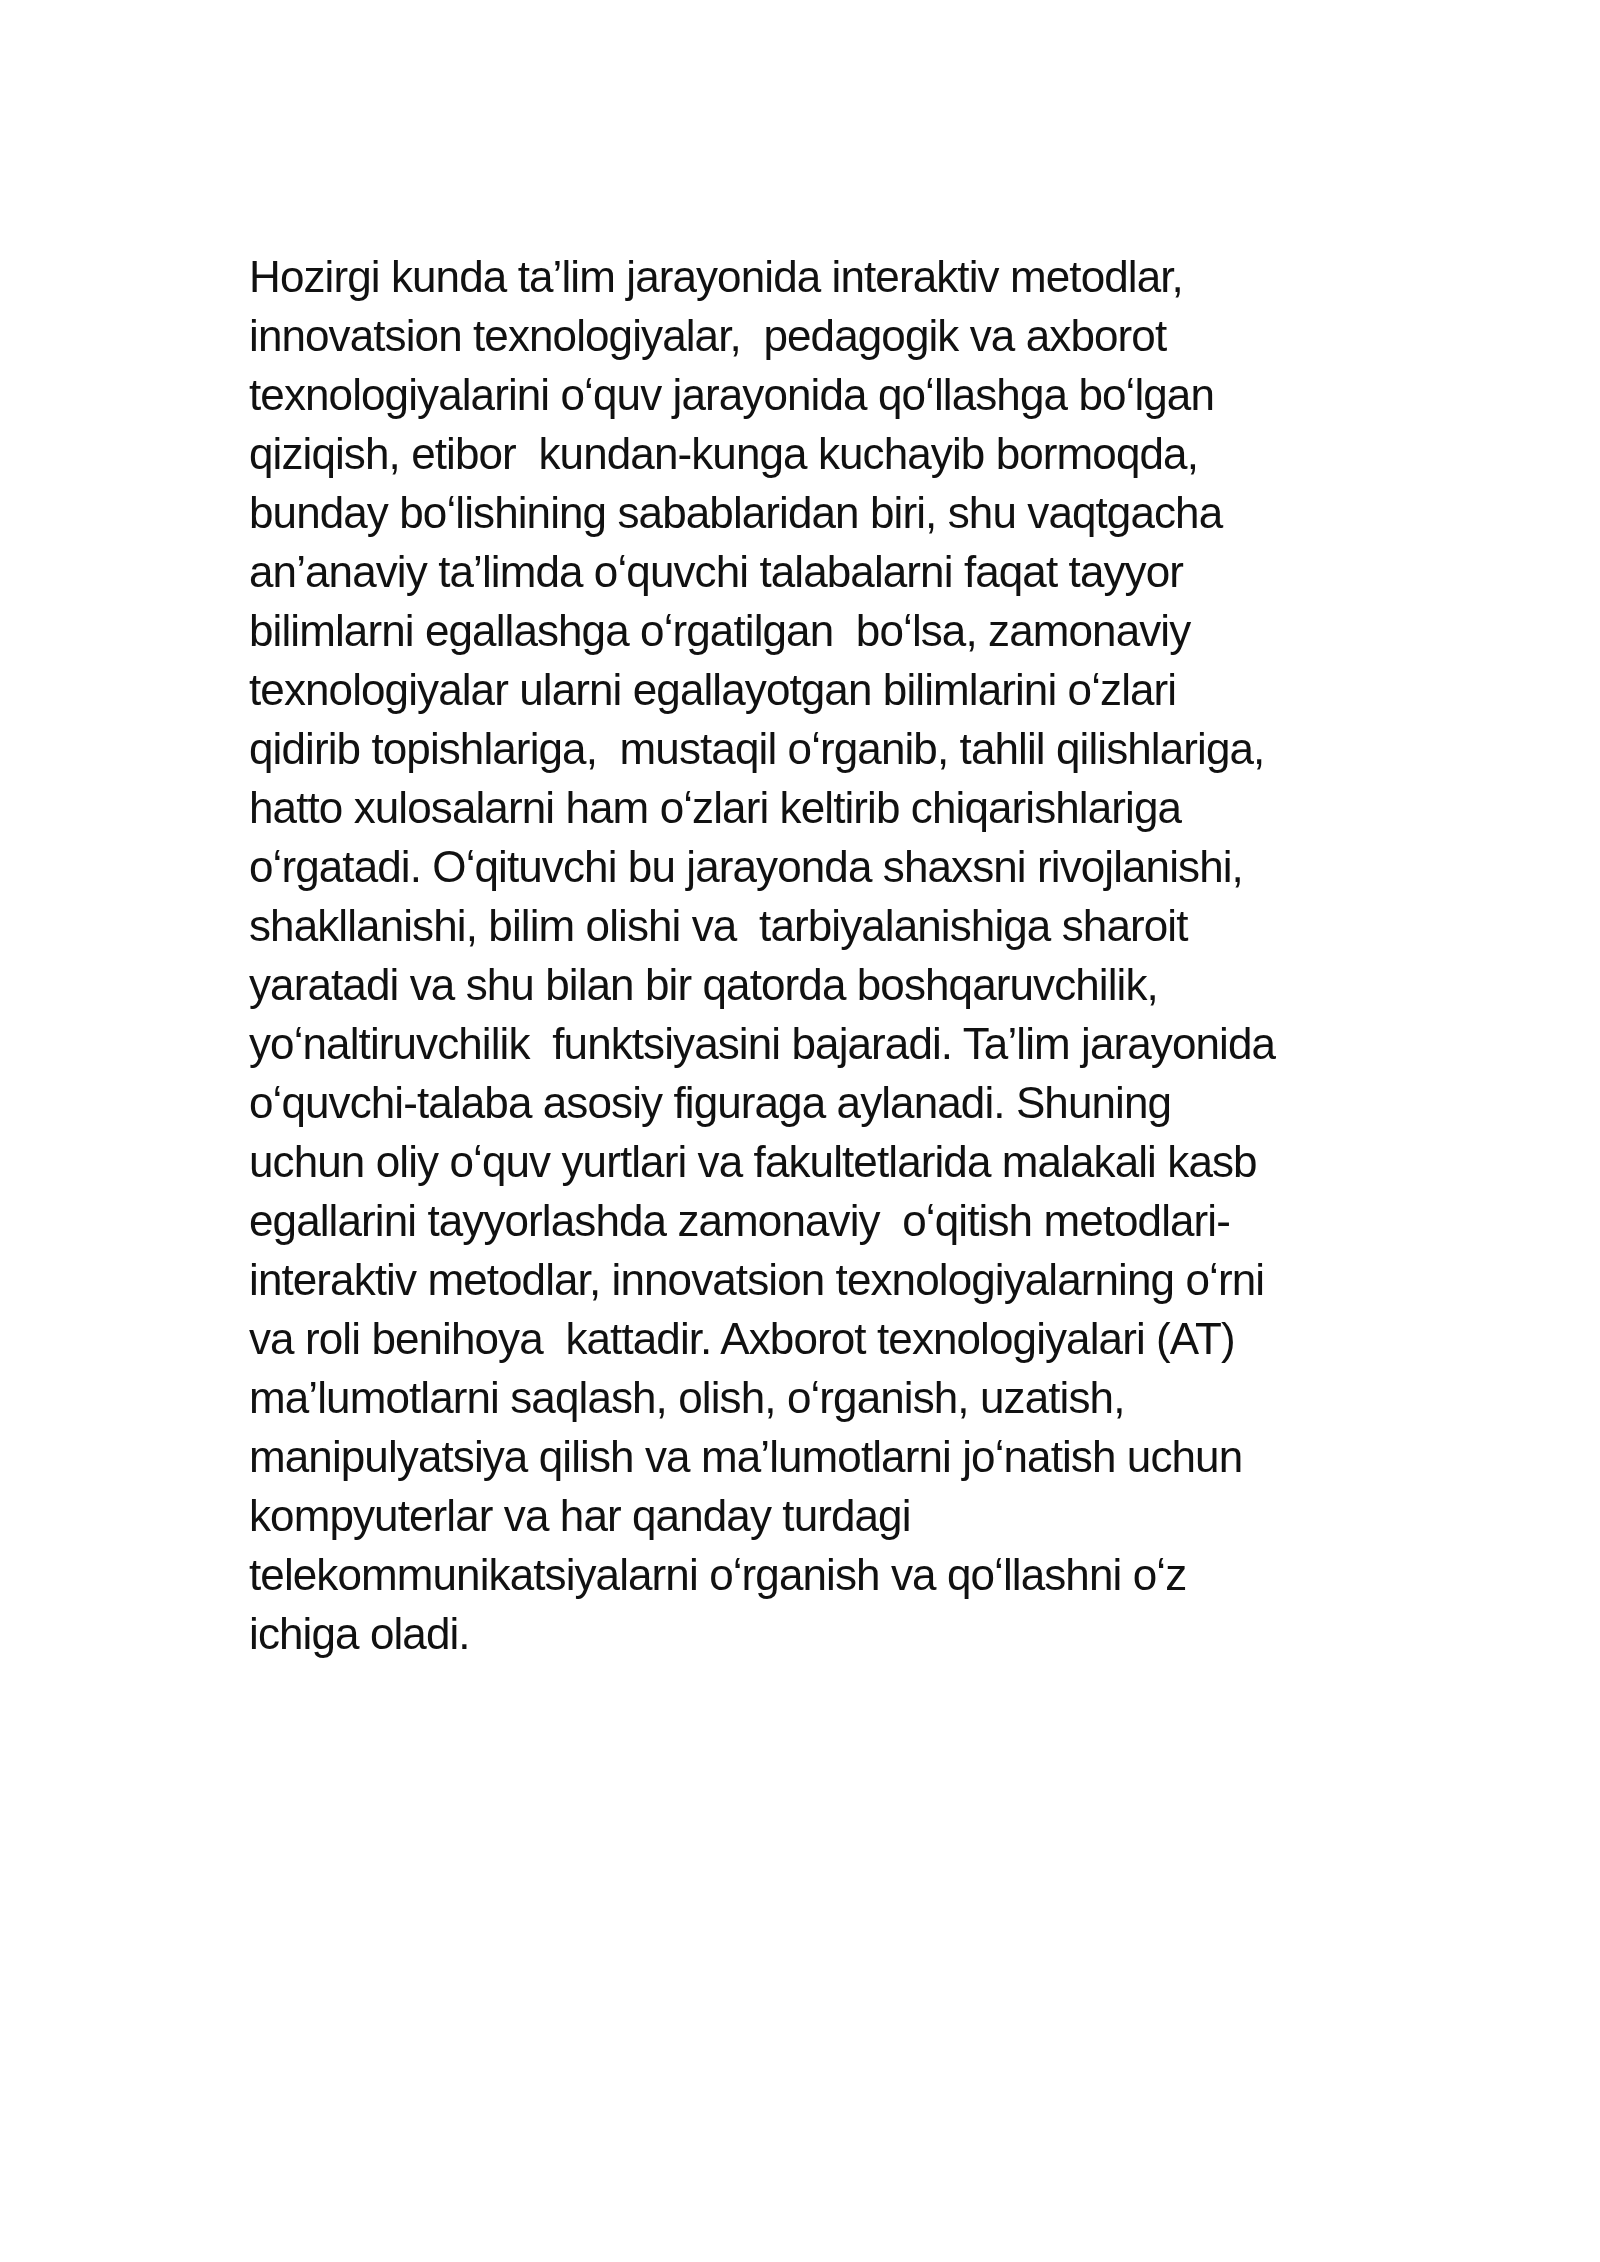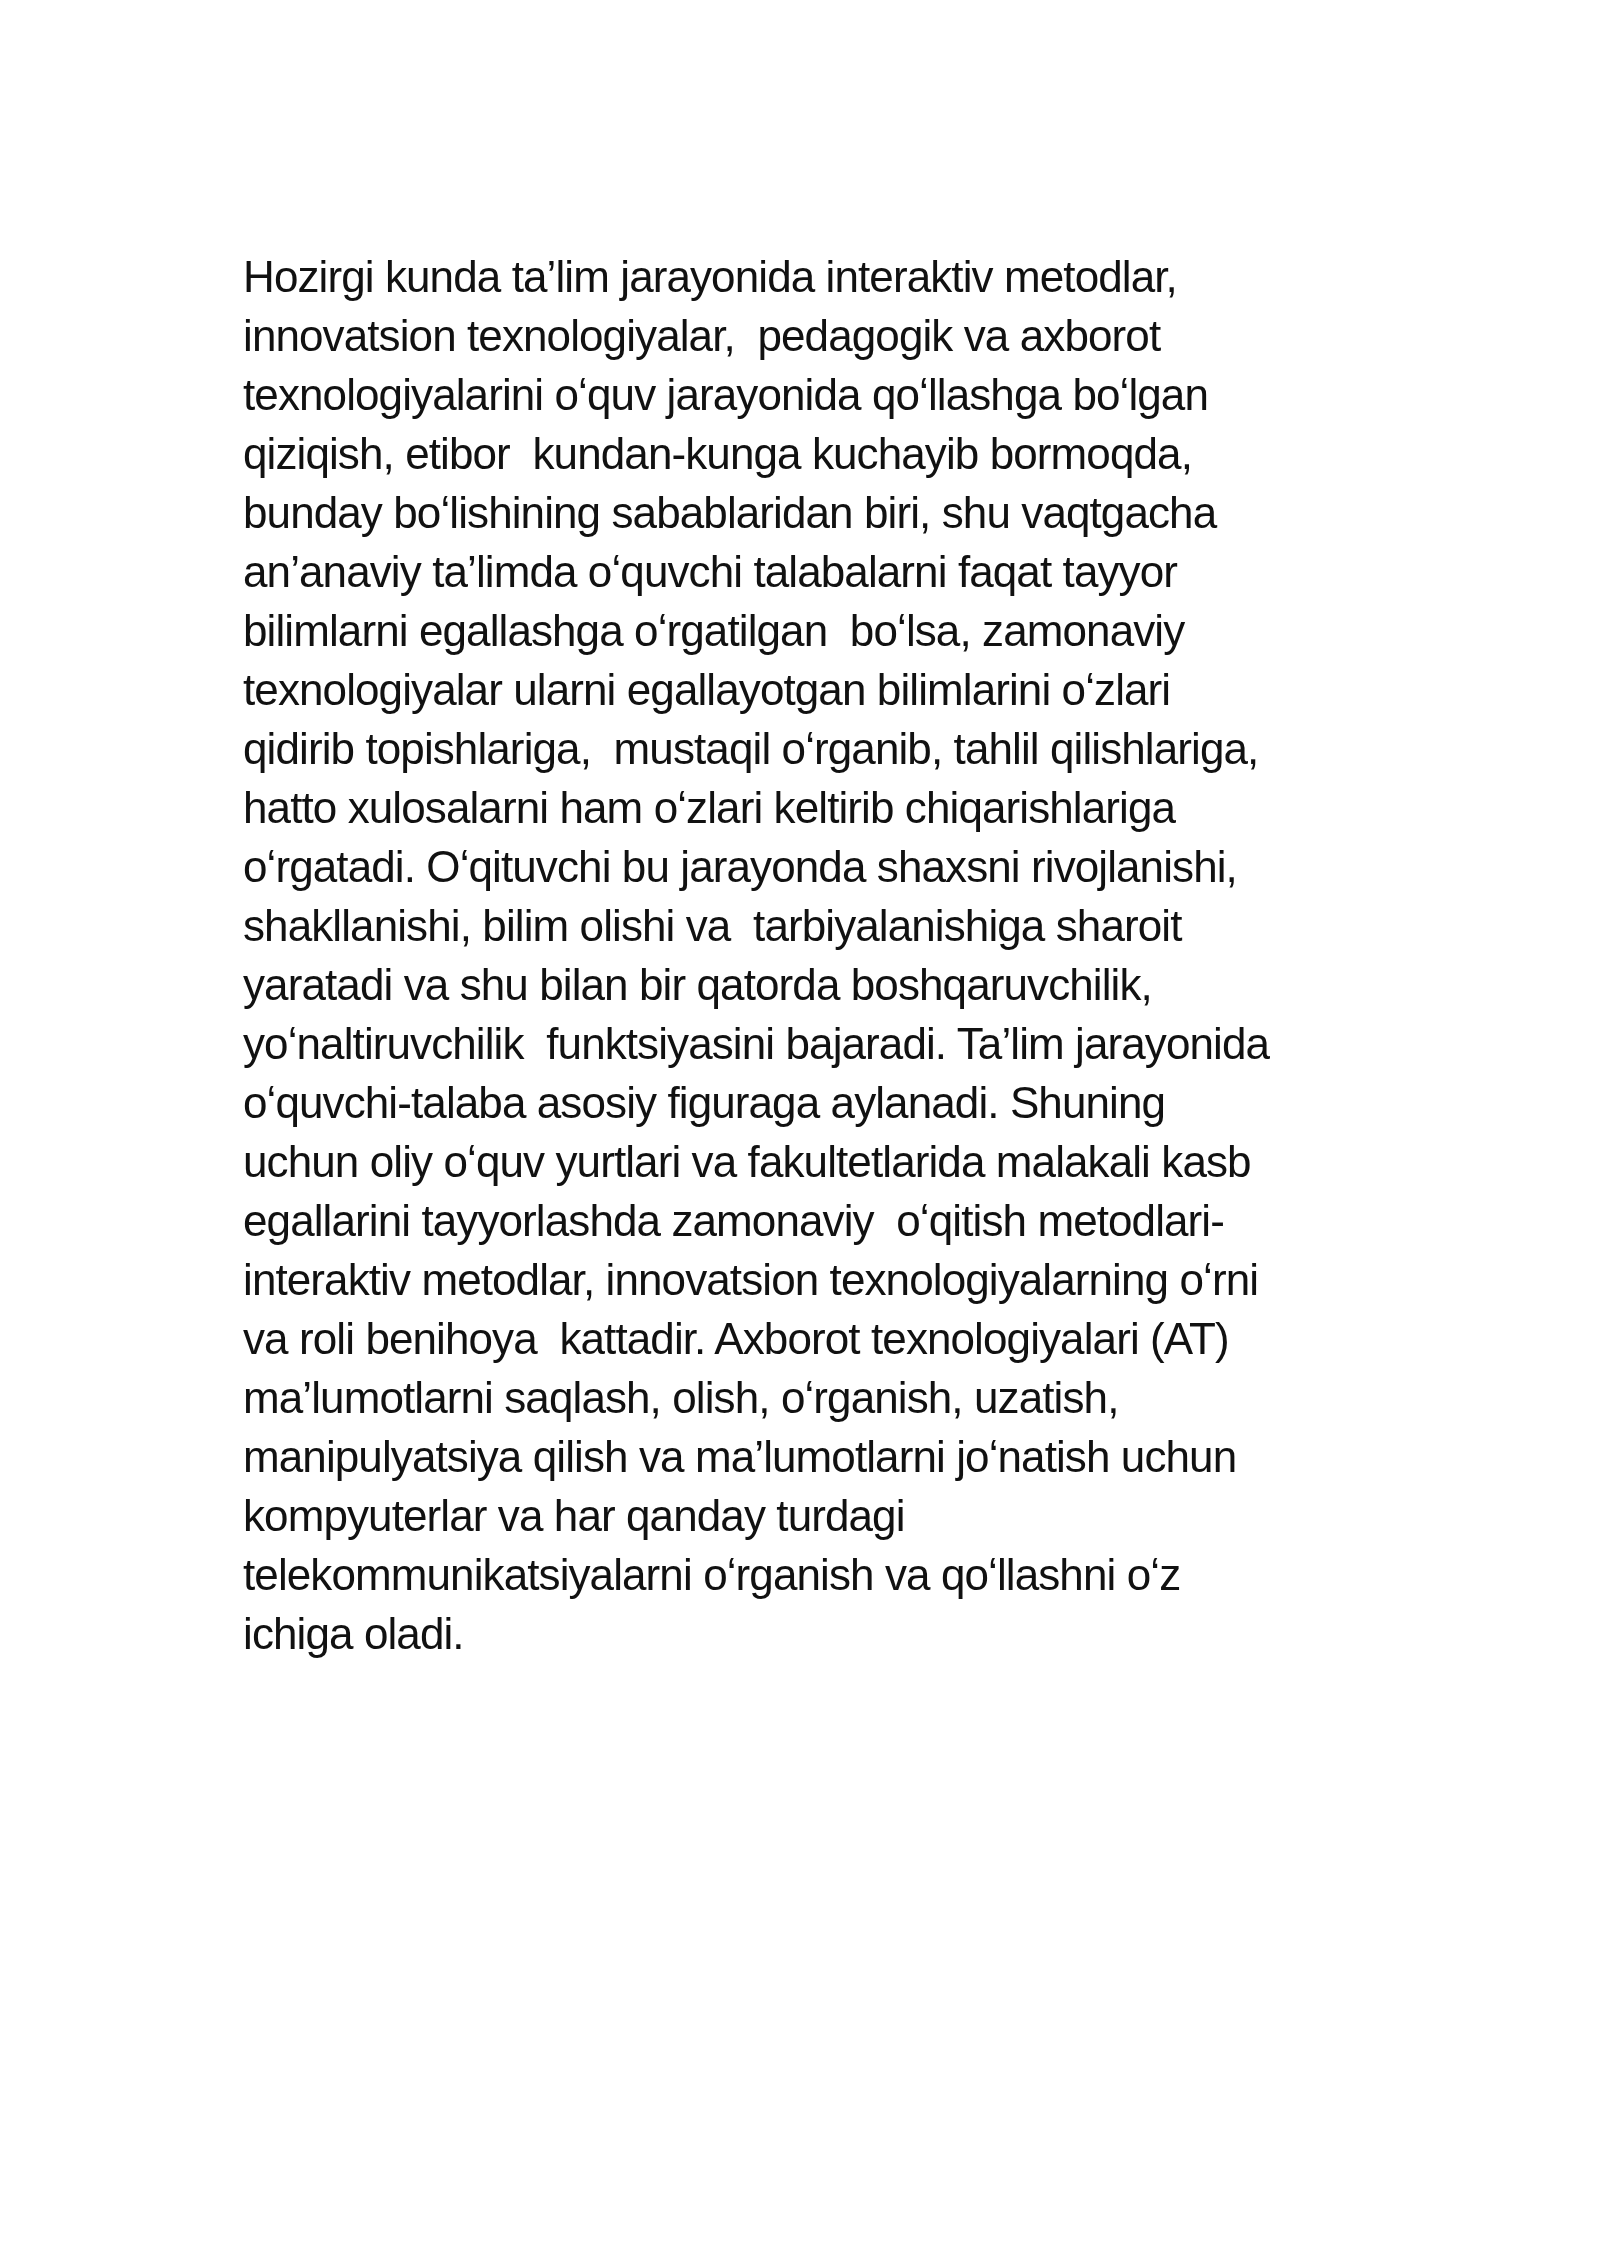--- a/index.html
+++ b/index.html
@@ -14,21 +14,21 @@
     font-family: "Liberation Sans", sans-serif;
     overflow: hidden;
   }
   .page {
     position: absolute;
     inset: 0;
     background: #ffffff;
   }
   .body-paragraph {
     position: absolute;
-    left: 243px;
+    left: 249px;
     top: 247px;
     width: 1250px;
     font-size: 44px;
     line-height: 59px;
     letter-spacing: -0.9px;
     color: #111111;
     white-space: pre;  
     text-align: left;
   }
 </style>

